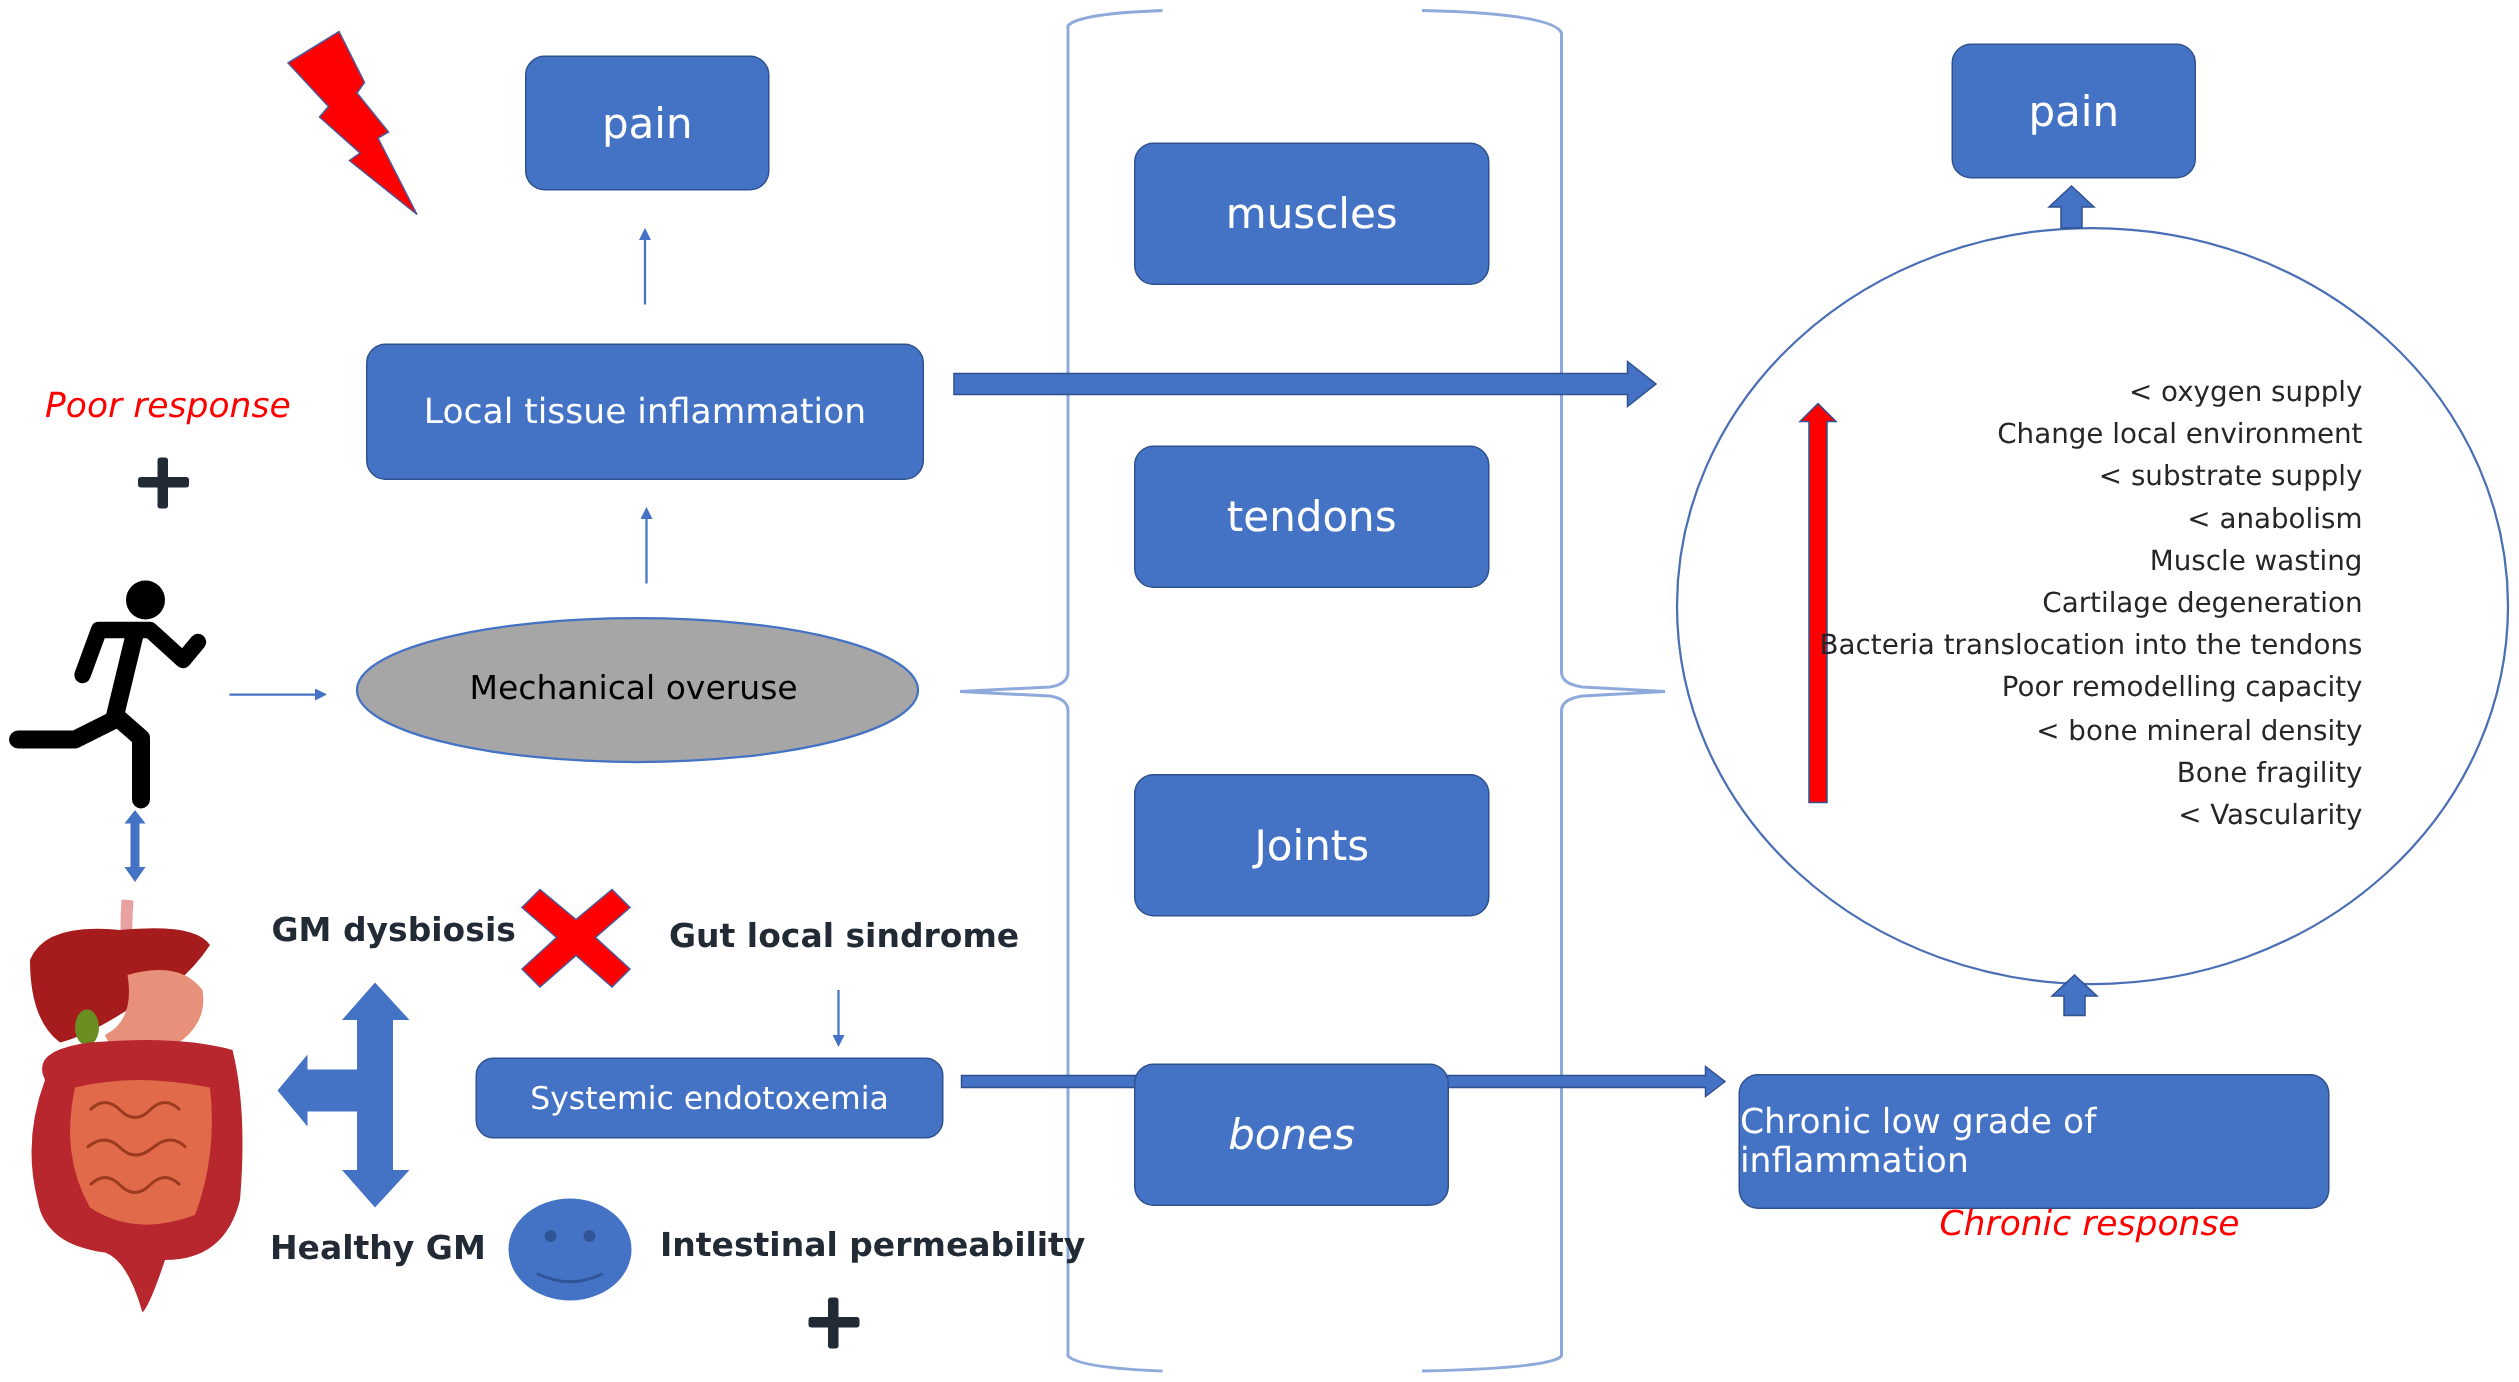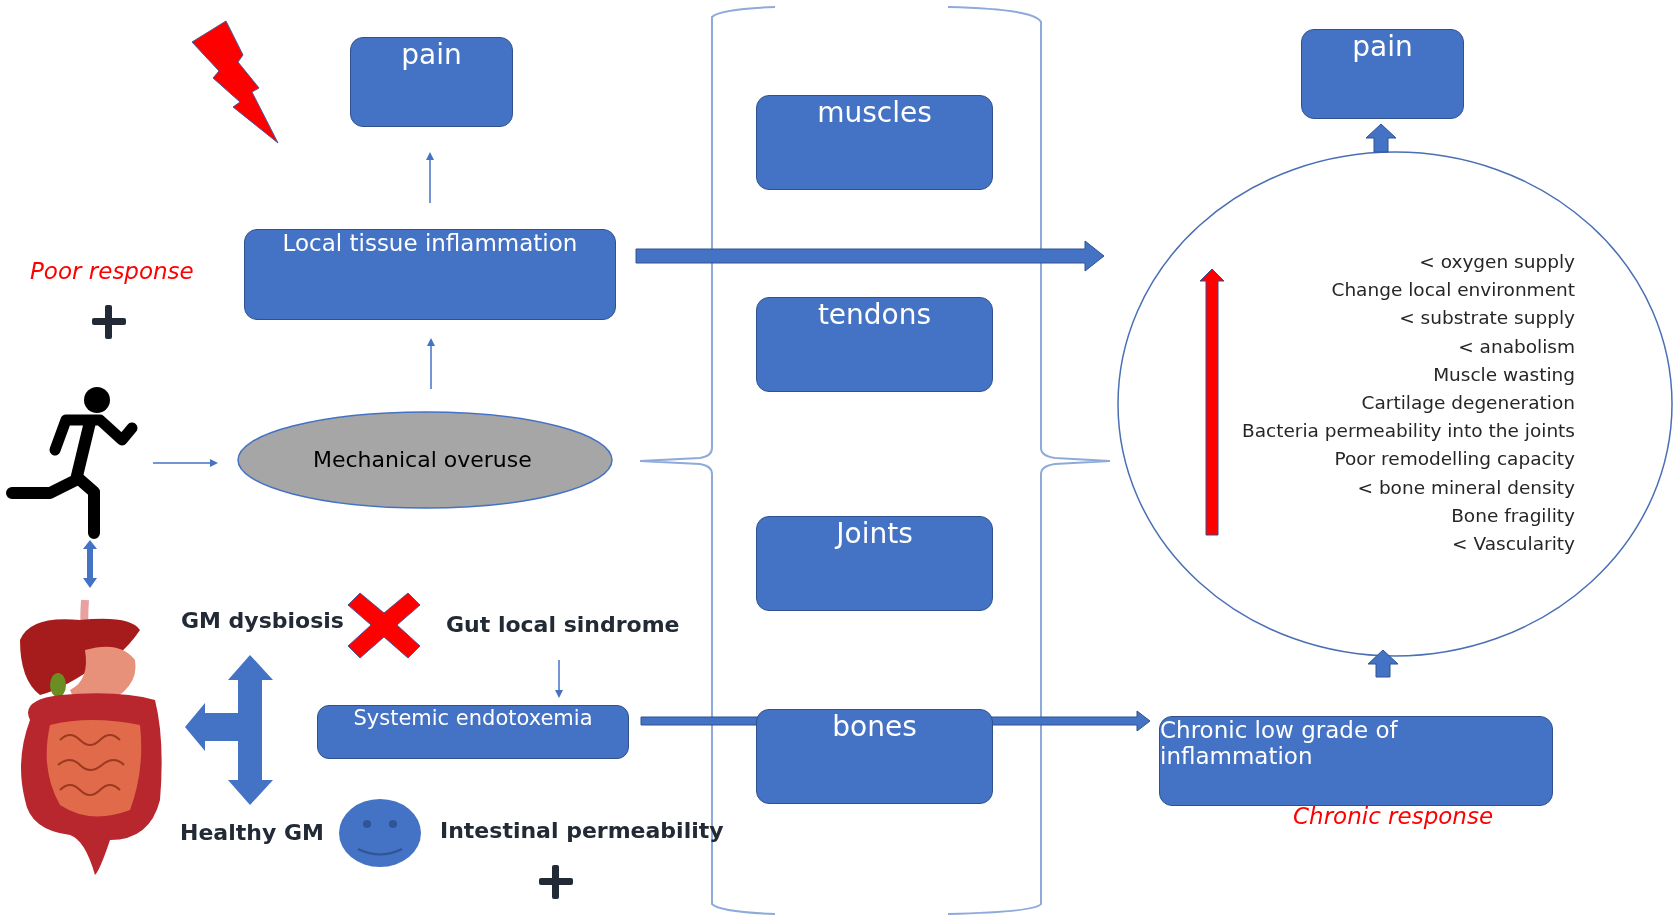--- a/index.html
+++ b/index.html
@@ -1,20 +1,20 @@
 <!DOCTYPE html>
 <html><head>
   <meta charset="utf-8">
   <style>
     html, body { margin: 0; padding: 0; background: #ffffff; }
     body { width: 1679px; height: 921px; position: relative; overflow: hidden;
            font-family: "Liberation Sans", sans-serif; }
     #canvas { position: absolute; left: 0; top: 0; width: 1679px; height: 921px; }
     .box { position: absolute; background: #4472c4; border: 1.5px solid #2f528f;
-           border-radius: 13px; color: #ffffff; display: flex; 
+           border-radius: 13px; color: #ffffff; display: flex; align-items: center;
            justify-content: center; box-sizing: border-box;
            font-family: "DejaVu Sans", sans-serif; }
     .box.big { font-size: 28px; }
     .box.med { font-size: 23px; }
     .box.small { font-size: 21px; border-radius: 12px; }
     .label { position: absolute; white-space: nowrap; }
     .red-italic { color: #ff0000; font-style: italic; font-size: 23px;
                   font-family: "DejaVu Sans", sans-serif; }
     .dark-bold-italic { color: #222a35; font-weight: bold; font-size: 22px;
                         font-family: "DejaVu Sans", sans-serif; }
@@ -118,21 +118,21 @@
 
 <div class="box big" style="left:756px; top:95px; width:237px; height:95px;">
   <span>muscles</span>
 </div>
 <div class="box big" style="left:756px; top:297px; width:237px; height:95px;">
   <span>tendons</span>
 </div>
 <div class="box big" style="left:756px; top:516px; width:237px; height:95px;">
   <span>Joints</span>
 </div>
-<div class="box big" style="left:756px; top:709px; width:237px; height:95px;">
+<div class="box big" style="left:756px; top:709px; width:210px; height:95px;font-style:italic;">
   <span>bones</span>
 </div>
 
 <div class="label dark-bold-italic" style="left:181px; top:608px;">GM dysbiosis</div>
 <div class="label dark-bold-italic" style="left:446px; top:612px;">Gut local sindrome</div>
 
 <div class="box small" style="left:317px; top:705px; width:312px; height:54px;">
   <span>Systemic endotoxemia</span>
 </div>
 
@@ -143,21 +143,21 @@
   <span>pain</span>
 </div>
 
 <div class="effects">
   <div>&lt; oxygen supply</div>
   <div>Change local environment</div>
   <div>&lt; substrate supply</div>
   <div>&lt; anabolism</div>
   <div>Muscle wasting</div>
   <div>Cartilage degeneration</div>
-  <div>Bacteria permeability into the joints</div>
+  <div>Bacteria translocation into the tendons</div>
   <div>Poor remodelling  capacity</div>
   <div>&lt; bone mineral  density</div>
   <div>Bone fragility</div>
   <div>&lt; Vascularity</div>
 </div>
 
 <div class="box med" style="left:1159px; top:716px; width:394px; height:90px;">
   <span>Chronic low grade of inflammation</span>
 </div>
 

